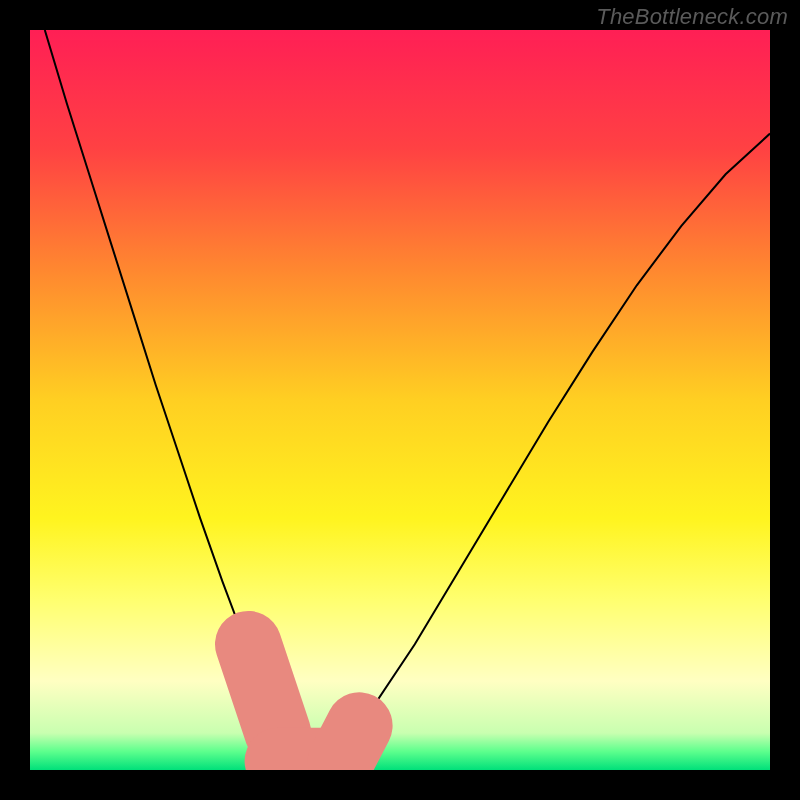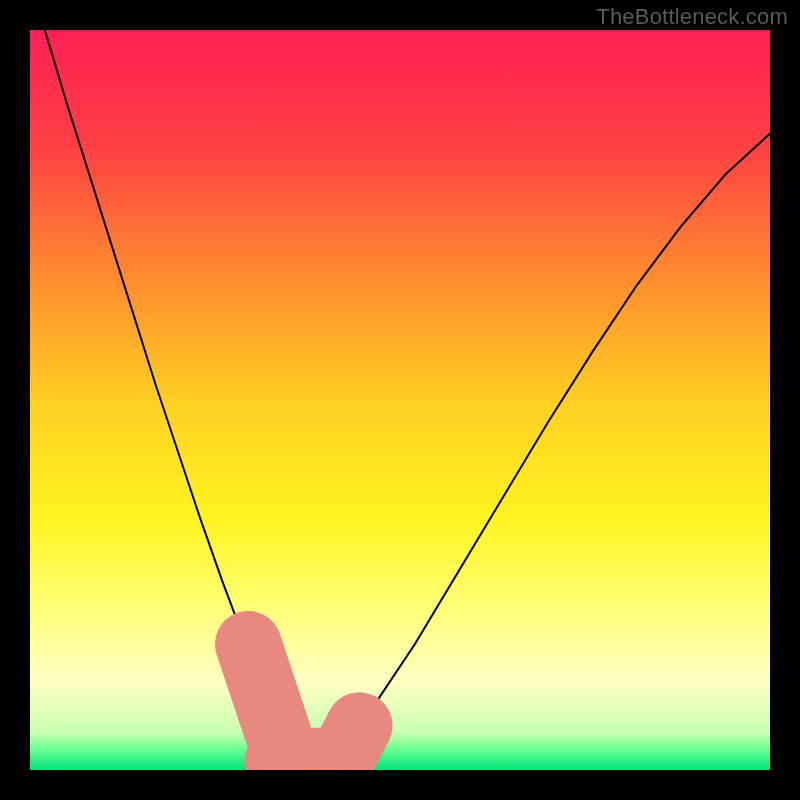--- a/index.html
+++ b/index.html
@@ -13,20 +13,21 @@
   }
   .watermark {
     position: absolute;
     top: 4px;
     right: 12px;
     color: #5a5a5a;
     font-size: 22px;
     font-weight: 500;
     z-index: 10;
     letter-spacing: 0.2px;
+    font-style: italic;
   }
   .frame {
     position: absolute;
     left: 30px;
     top: 30px;
     width: 740px;
     height: 740px;
     overflow: hidden;
   }
   svg {

